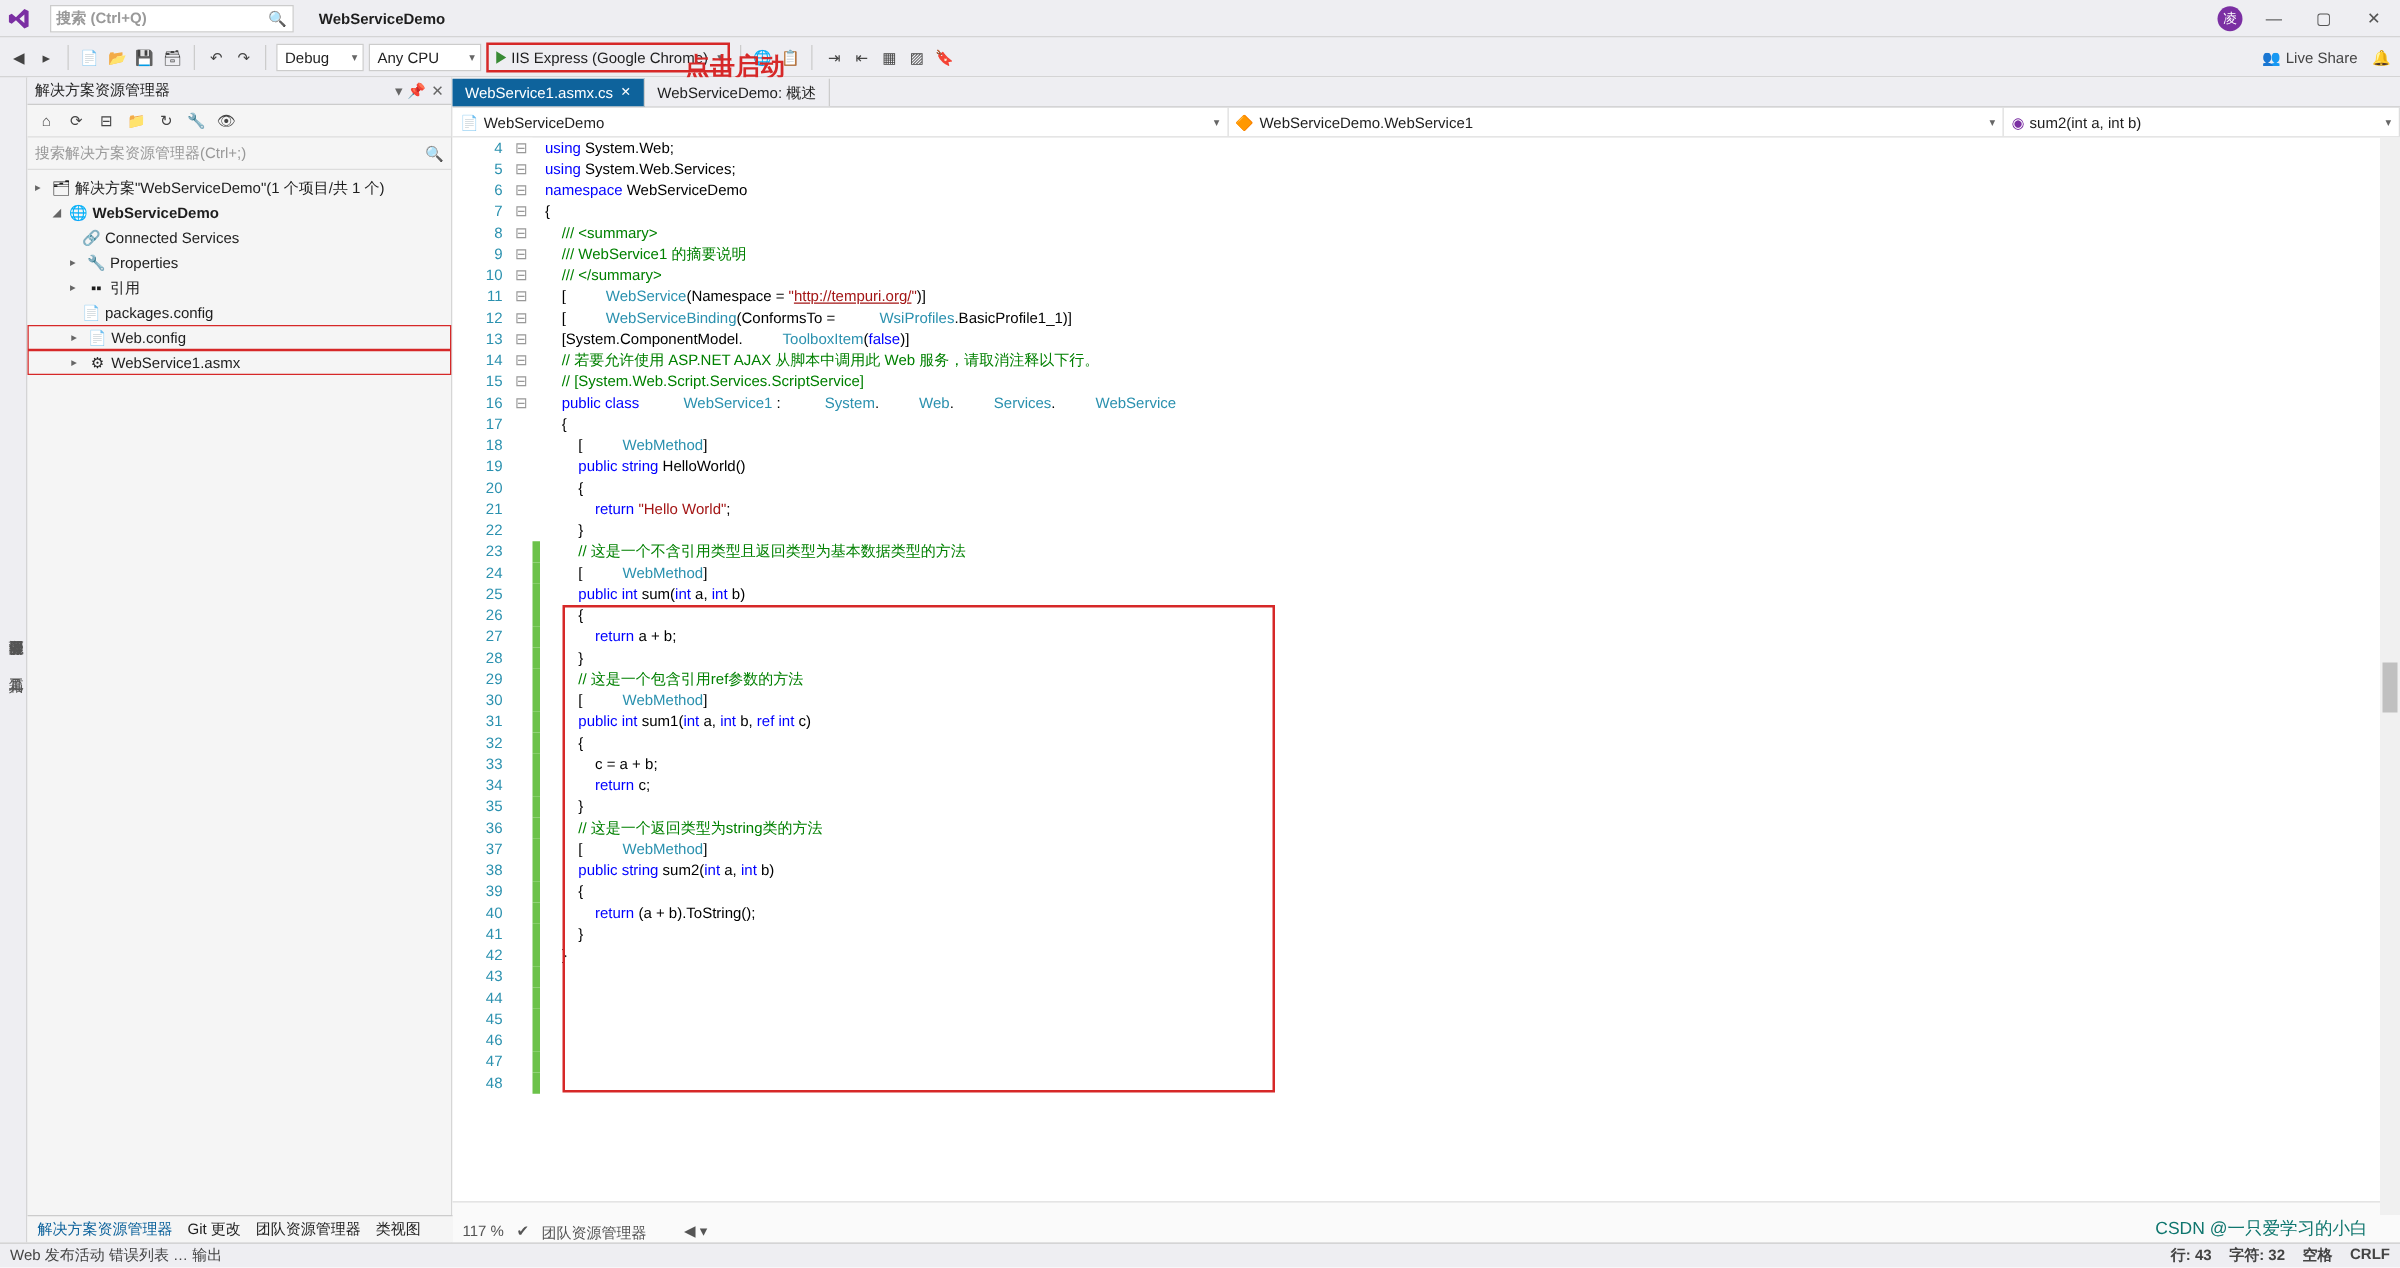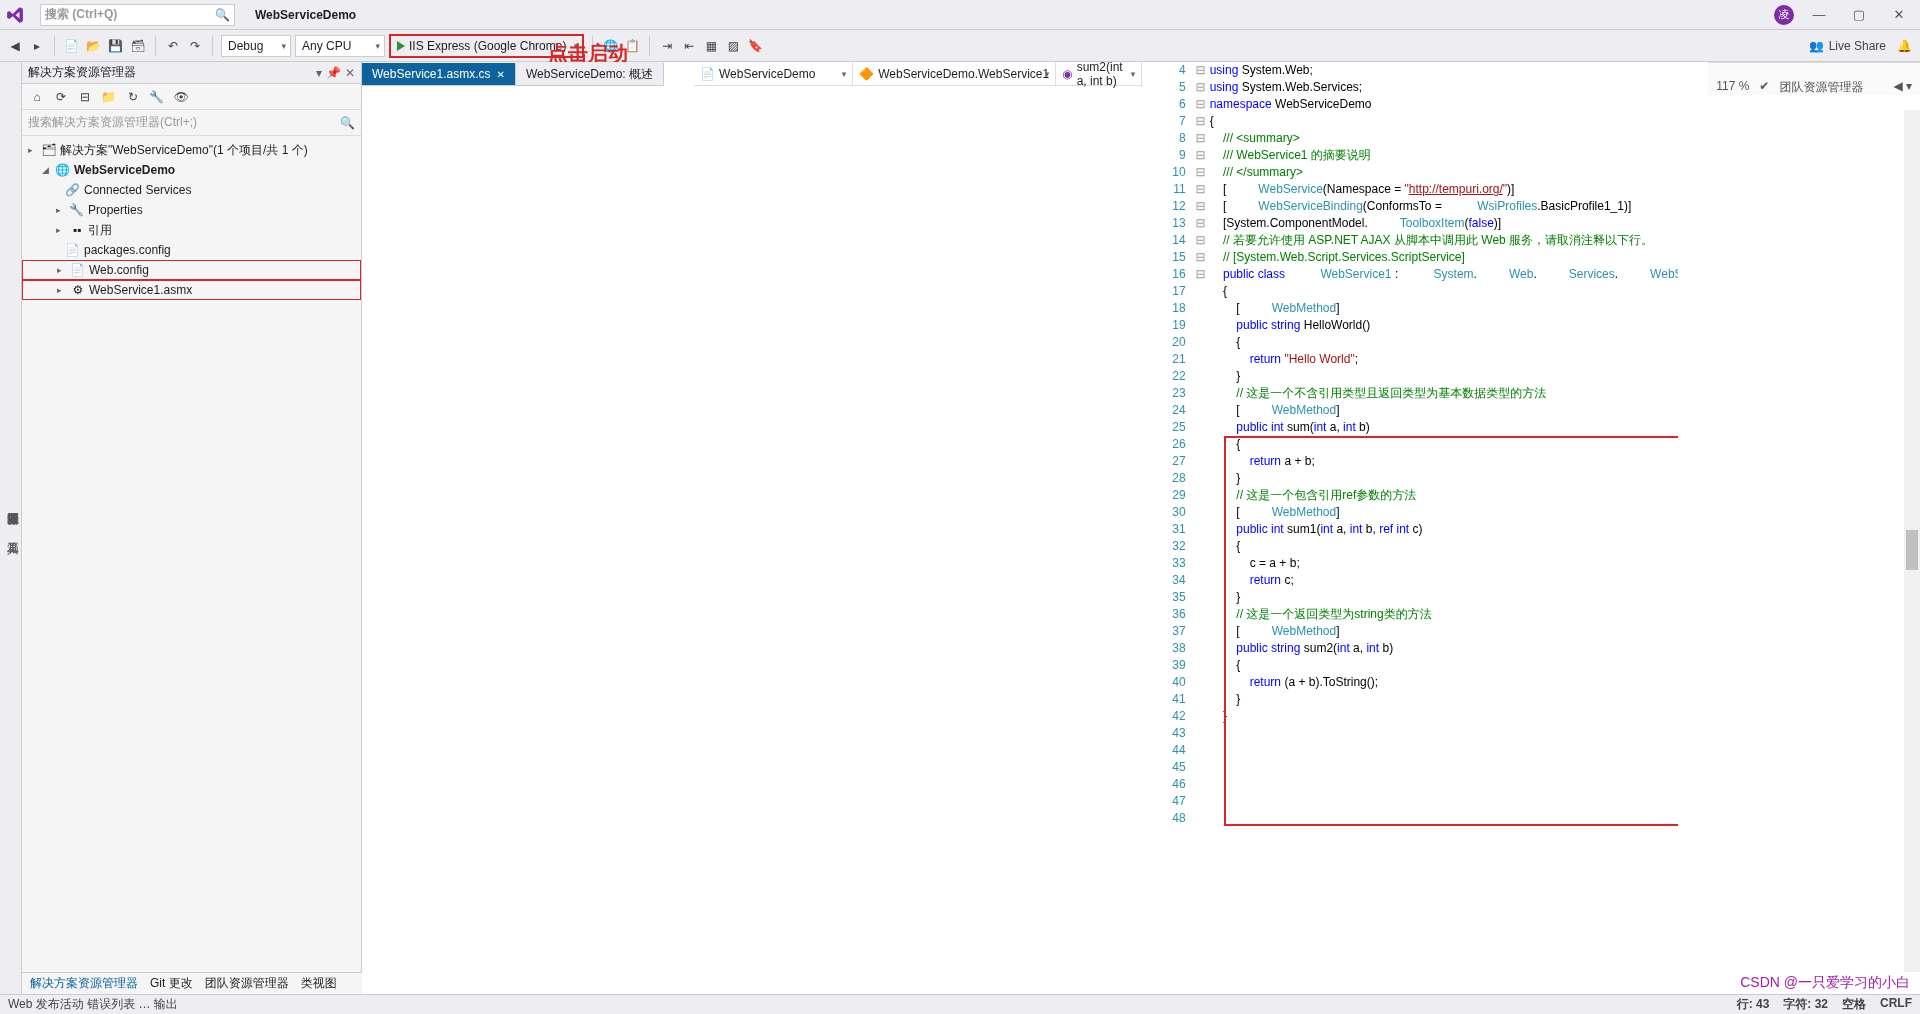--- a/index.html
+++ b/index.html
@@ -33,21 +33,21 @@
 .panel-hdr .spacer{margin-left:auto;display:flex;gap:4px;color:#666;}
 .panel-tb { height:26px;background:#f5f5f5;border-bottom:1px solid #ddd;display:flex;align-items:center;padding:0 6px;gap:6px;color:#444; }
 .panel-search { height:26px;display:flex;align-items:center;border-bottom:1px solid #ddd;padding:0 6px;color:#999; }
 .panel-search .glass{margin-left:auto;}
 .tree { padding:4px 0; font-size:12px; }
 .tree-row { display:flex;align-items:center;height:20px;padding-left:6px;gap:4px; }
 .tree-row .caret { width:10px;color:#666;font-size:9px; }
 .tree-row .ico { width:14px;display:inline-flex;justify-content:center; }
 .bold { font-weight:700; }
 .hl-red { border:1px solid #d62828; }
-.editor { flex:1; display:flex; flex-direction:row; background:#fff; position:relative;gap:30px; }
+.editor { flex:1; display:flex; flex-direction:column; background:#fff; position:relative; }
 .tabs { height:24px;background:#eeeef2;display:flex;align-items:flex-end;border-bottom:1px solid #ccc; }
 .tab { height:22px;padding:0 10px;display:flex;align-items:center;gap:6px;border-right:1px solid #ccc;background:#eeeef2;font-size:11px; }
 .tab.active { background:#0e639c;color:#fff; }
 .tab .x { font-size:10px; }
 .nav-bar { height:24px;display:flex;border-bottom:1px solid #ddd; }
 .nav-cell { flex:1;border-right:1px solid #ddd;display:flex;align-items:center;padding:0 6px;gap:4px;font-size:11px;position:relative; }
 .nav-cell::after { content:"▾"; position:absolute;right:6px;color:#666;font-size:9px; }
 .nav-cell:last-child { flex:0.5; }
 .code-area { flex:1;display:flex;overflow:hidden;font-family:Consolas,monospace;font-size:13px;line-height:17px; }
 .gutter { width:50px;text-align:right;color:#2b91af;padding-right:10px;background:#fff;user-select:none; }
@@ -59,21 +59,21 @@
 .kw { color:#0000ff; }
 .type { color:#2b91af;margin-left:32px; }
 .str { color:#a31515; }
 .com { color:#008000; }
 .url { text-decoration:underline; }
 .box-red1 { position:absolute;border:2px solid #d62828;pointer-events:none; }
 .bottom-tabs { position:absolute;bottom:20px;left:22px;height:22px;display:flex;gap:12px;padding:0 8px;font-size:11px;background:#f5f5f5;width:340px;border-top:1px solid #ccc;align-items:center; }
 .bottom-tabs span:first-child { color:#0e639c; }
 .status { position:absolute;bottom:0;left:0;right:0;height:20px;background:#eeeef2;border-top:1px solid #ccc;display:flex;align-items:center;padding:0 8px;gap:14px;font-size:11px;color:#444; }
 .status .right { margin-left:auto;display:flex;gap:14px;font-weight:bold; }
-.watermark { position:absolute;right:10px;bottom:22px;color:#a21caf;font-size:14px; }
+.watermark { position:absolute;right:26px;bottom:22px;color:#0f766e;font-size:14px; }
 .editor-status { height:22px;border-top:1px solid #ddd;display:flex;align-items:flex-start;padding:16px 8px;gap:10px;font-size:11px;color:#555;background:#fafafa; }
 .scroll-minimap { position:absolute; right:0; top:48px; bottom:22px; width:16px; background:#f0f0f0; }
 .scroll-thumb { position:absolute; right:2px; width:12px; background:#c0c0c0; }
 </style>
 </head>
 <body>
 
 <div class="titlebar">
   <svg class="vs-logo" viewBox="0 0 32 32">
       <path fill="#7b2fa3" d="M24 2l6 3v22l-6 3-12-12-6 5-4-2V11l4-2 6 5L24 2zm0 8l-7 6 7 6V10z"></path>

